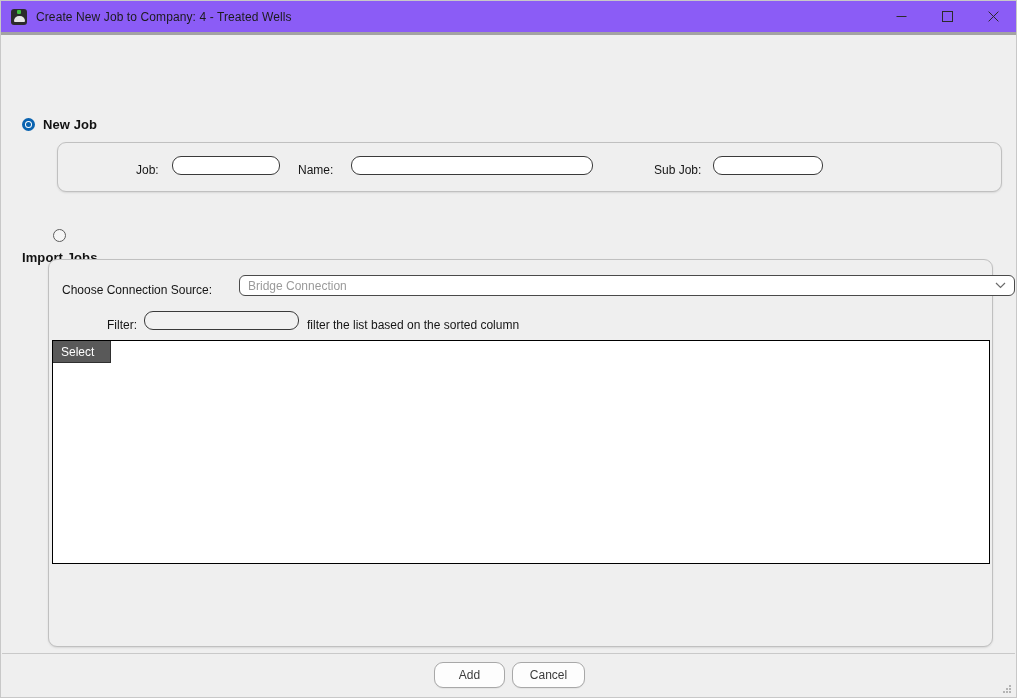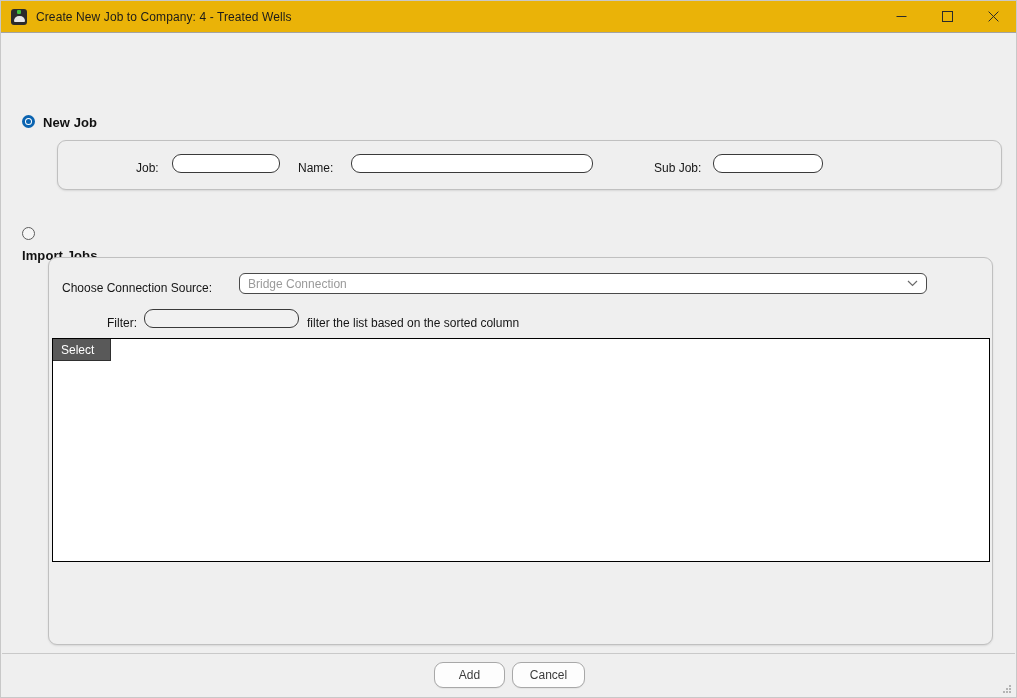--- a/index.html
+++ b/index.html
@@ -23,26 +23,26 @@
     position: absolute;
     inset: 0;
     background: #efefef;
     border: 1px solid #c8c8c8;
     box-sizing: border-box;
     display: flex;
     flex-direction: column;
   }
   .titlebar {
     height: 31px;
-    background: #eab308;
+    background: #8b5cf6;
     display: flex;
     align-items: center;
     flex: 0 0 auto;
     position: relative;
-    border-bottom: 1px solid #a3a3a3;
+    border-bottom: 3px solid #a3a3a3;
   }
   .app-icon {
     width: 16px;
     height: 16px;
     margin-left: 10px;
     margin-right: 9px;
     border-radius: 3px;
     background: #2b2b2b;
     position: relative;
     flex: 0 0 auto;
@@ -94,21 +94,21 @@
   .client {
     flex: 1 1 auto;
     position: relative;
     background: #efefef;
   }
 
   
   .radio-row {
     position: absolute;
     display: flex;
-    align-items: flex-start;
+    align-items: center;
     gap: 8px;
   }
   .radio {
     width: 13px;
     height: 13px;
     border-radius: 50%;
     box-sizing: border-box;
     flex: 0 0 auto;
     position: relative;
   }
@@ -354,21 +354,21 @@
 
     <div class="radio-row" style="left:21px; top:194px;flex-direction:column;">
       <span class="radio off"></span>
       <span class="radio-label">Import Jobs</span>
     </div>
 
     <div class="group" style="left:47px; top:224px; width:945px; height:388px;">
 
       <div class="lbl" style="left:13px; top:23px;">Choose Connection Source:</div>
 
-      <div class="combo" style="left:190px; top:15px; width:688px; height:21px;">
+      <div class="combo" style="left:190px; top:15px; width:776px; height:21px;">
         <span class="combo-text">Bridge Connection</span>
         <svg class="chev" width="11" height="7" viewBox="0 0 11 7">
           <polyline points="1,1 5.5,5.5 10,1" fill="none" stroke="#6b6b6b" stroke-width="1.2"></polyline>
         </svg>
       </div>
 
       <div class="lbl" style="left:58px; top:58px;">Filter:</div>
       <input class="tbox muted" style="left: 95px; top: 51px; width: 155px; height: 19px;" value="" placeholder="">
       <div class="lbl" style="left:258px; top:58px;">filter the list based on the sorted column</div>
 

